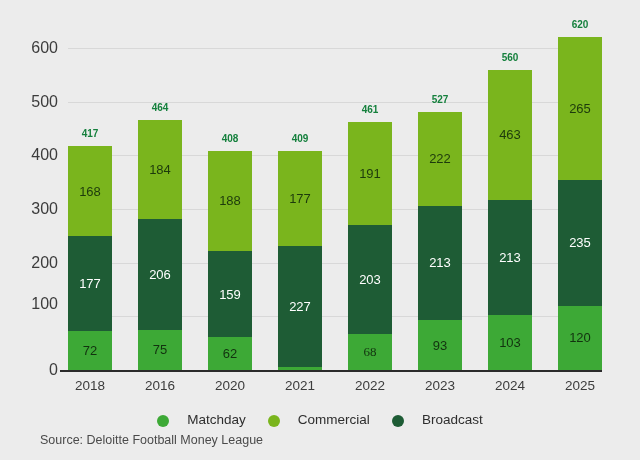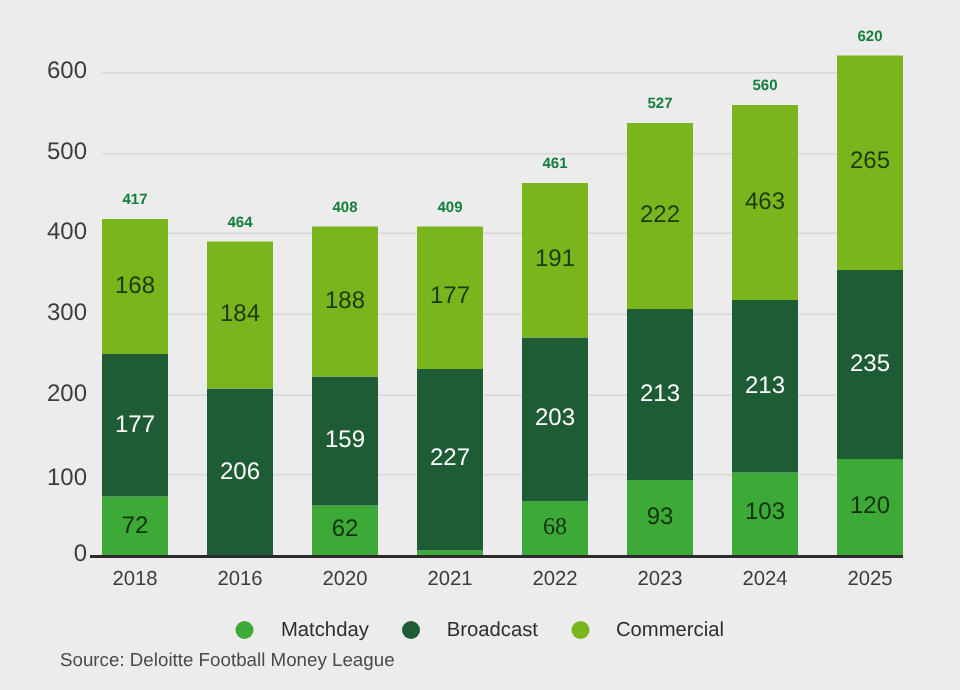--- a/index.html
+++ b/index.html
@@ -96,21 +96,21 @@
   .seg {
     position: relative;
     width: 100%;
     display: flex;
     align-items: center;
     justify-content: center;
     box-sizing: border-box;
   }
 
   .seg-label {
-    font-size: 16px;
+    font-size: 13px;
     line-height: 1;
     white-space: nowrap;
   }
 
   .seg.matchday   { background: #3da936; }
   .seg.broadcast  { background: #1e5c35; }
   .seg.commercial { background: #7ab51d; }
 
   .seg.matchday   .seg-label { color: #12320f; }
   .seg.broadcast  .seg-label { color: #ffffff; }
@@ -150,21 +150,21 @@
     left: 0;
     top: 412px;
     width: 640px;
     display: flex;
     justify-content: center;
     align-items: center;
     gap: 22px;
   }
   .legend-item {
     display: flex;
-    align-items: center;
+    align-items: flex-end;
     gap: 18px;
   }
   .legend-dot {
     width: 12px;
     height: 12px;
     border-radius: 50%;
     flex: 0 0 auto;
   }
   .legend-text {
     font-size: 13.5px;
@@ -182,21 +182,21 @@
     white-space: nowrap;
   }
 </style>
 </head>
 <body>
 
 <div id="chart-root">
 
   <div class="ytick-wrap">
       <div class="ytick" style="top: 322px;">0</div>
-      <div class="ytick" style="top: 271px;">100</div>
+      <div class="ytick" style="top: 256px;">100</div>
       <div class="ytick" style="top: 214.667px;">200</div>
       <div class="ytick" style="top: 161px;">300</div>
       <div class="ytick" style="top: 107.333px;">400</div>
       <div class="ytick" style="top: 53.6667px;">500</div>
       <div class="ytick" style="top: 0px;">600</div>
     </div>
 
   <div class="plot-area">
     <div class="gridlines">
         <div class="gridline" style="top: 268.333px;"></div>
@@ -216,20 +216,23 @@
               <span class="seg-label">177</span>
             </div>
             <div class="seg commercial" style="height: 90.16px;">
               <span class="seg-label">168</span>
             </div>
             <div class="total-label">417</div>
           </div>
         </div>
         <div class="bar-col">
           <div class="bar-stack">
+            <div class="seg matchday" style="height: 40.25px;">
+              <span class="seg-label">75</span>
+            </div>
             <div class="seg broadcast" style="height: 110.553px;">
               <span class="seg-label">206</span>
             </div>
             <div class="seg commercial" style="height: 98.7467px;">
               <span class="seg-label">184</span>
             </div>
             <div class="total-label">464</div>
           </div>
         </div>
         <div class="bar-col">
@@ -273,21 +276,21 @@
           </div>
         </div>
         <div class="bar-col">
           <div class="bar-stack">
             <div class="seg matchday" style="height: 49.91px;">
               <span class="seg-label">93</span>
             </div>
             <div class="seg broadcast" style="height: 114.31px;">
               <span class="seg-label">213</span>
             </div>
-            <div class="seg commercial" style="height: 124px; text-align: right;">
+            <div class="seg commercial" style="height: 94px; text-align: right;">
               <span class="seg-label">222</span>
             </div>
             <div class="total-label">527</div>
           </div>
         </div>
         <div class="bar-col">
           <div class="bar-stack">
             <div class="seg matchday" style="height: 55.2767px;">
               <span class="seg-label">103</span>
             </div>
@@ -329,24 +332,24 @@
       <div class="xtick">2024</div>
       <div class="xtick">2025</div>
     </div>
 
   <div class="legend">
       <div class="legend-item">
         <span class="legend-dot" style="background: rgb(61, 169, 54);"></span>
         <span class="legend-text">Matchday</span>
       </div>
       <div class="legend-item">
+        <span class="legend-dot" style="background: rgb(122, 181, 29);"></span>
+        <span class="legend-text">Commercial</span>
+      </div>
+      <div class="legend-item">
         <span class="legend-dot" style="background: rgb(30, 92, 53);"></span>
         <span class="legend-text">Broadcast</span>
       </div>
-      <div class="legend-item">
-        <span class="legend-dot" style="background: rgb(122, 181, 29);"></span>
-        <span class="legend-text">Commercial</span>
-      </div>
     </div>
 
   <div class="source">Source: Deloitte Football Money League</div>
 
 </div>
 
 </body></html>

